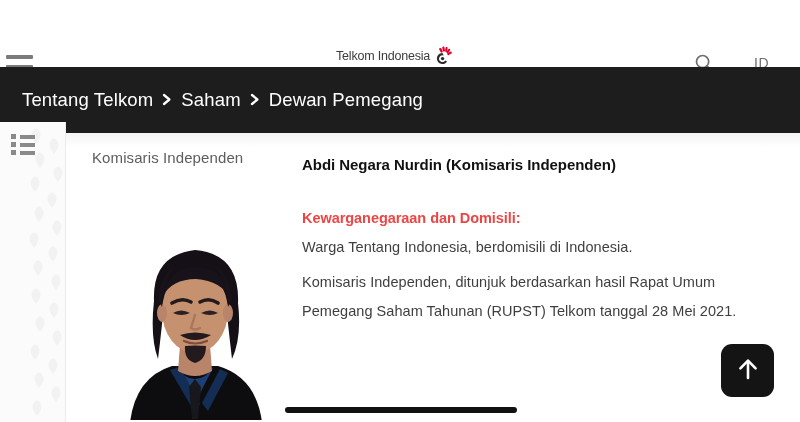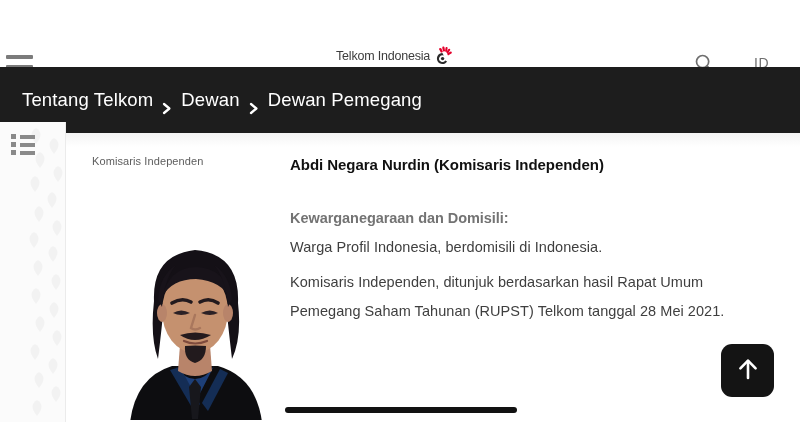--- a/index.html
+++ b/index.html
@@ -55,21 +55,21 @@
   .lang-label { font-size:14px; color:#6f6f6f; letter-spacing:0.5px; }
   .chev { width:11px; height:7px; }
 
   
   .crumbbar {
     position:absolute; left:0; top:67px; width:800px; height:66px;
     background:#1d1d1d;
     display:flex; align-items:center;
   }
   .crumbs {
-    display:flex; align-items:flex-end; gap:9px;
+    display:flex; align-items:flex-start; gap:9px;
     margin-left:22px;
     font-size:18.5px; color:#ffffff; letter-spacing:0.15px;
   }
   .crumb { color:#ffffff; text-decoration:none; white-space:nowrap; cursor:pointer; }
   .crumb-sep {
     display:inline-block; width:10px; height:13px;
     flex:0 0 auto;
   }
 
   
@@ -108,43 +108,43 @@
   
   .profile-col {
     position:relative; width:224px; flex:0 0 224px;
     padding:16px 14px 0 26px;
   }
   .profile-name {
     font-size:19.5px; font-weight:bold; color:#111111;
     letter-spacing:-0.1px; line-height:1.2; white-space:nowrap;
   }
   .profile-role {
-    margin-top:6px;
-    font-size:11px; color:#5d5d5d; letter-spacing:0.1px;
+    margin-top:0;
+    font-size:15px; color:#5d5d5d; letter-spacing:0.1px;
   }
   .portrait-wrap {
     position:absolute; left:44px; top:94px;
     width:170px; height:195px;
     overflow:hidden;
   }
   .portrait { display:block; width:170px; height:195px; }
 
   
   .text-col {
     position:relative; flex:1 1 auto;
     padding:21px 40px 0 0;
     padding-left:0;
   }
-  .tc-inner { width:100%; }
+  .tc-inner { width:100%;margin-left:12px; }
   .tc-title {
     font-size:15px; font-weight:bold; color:#111111;
     letter-spacing:-0.05px; line-height:1.4;
   }
   .tc-head {
-    font-size:14.5px; font-weight:bold; color:#737373;
+    font-size:14.5px; font-weight:bold; color:#ef4444;
     margin-top:35px; letter-spacing:-0.05px;
   }
   .tc-body {
     font-size:14.5px; color:#3f3f3f; line-height:1.95;
     margin-top:7px; letter-spacing:0.05px;
   }
 
   
   .scrolltop {
     position:absolute; right:26px; bottom:25px;
@@ -219,21 +219,21 @@
   </header>
 
   <nav class="crumbbar">
     <div class="crumbs">
       <a class="crumb">Tentang Telkom</a>
       <span class="crumb-sep">
         <svg viewBox="0 0 10 13" width="10" height="13">
           <polyline points="2,2 7.4,6.5 2,11" fill="none" stroke="#ffffff" stroke-width="2.3" stroke-linecap="round" stroke-linejoin="round"></polyline>
         </svg>
       </span>
-      <a class="crumb">Dewan</a>
+      <a class="crumb">Saham</a>
       <span class="crumb-sep">
         <svg viewBox="0 0 10 13" width="10" height="13">
           <polyline points="2,2 7.4,6.5 2,11" fill="none" stroke="#ffffff" stroke-width="2.3" stroke-linecap="round" stroke-linejoin="round"></polyline>
         </svg>
       </span>
       <a class="crumb">Dewan Pemegang</a>
     </div>
   </nav>
 
   <aside class="sidebar">
@@ -327,21 +327,21 @@
           <path d="M75 119 Q85 118 96 119 Q96 133 85 136 Q74 133 75 119z" fill="#221a1d"></path>
         </svg>
       </div>
     </section>
 
     <section class="text-col">
       <div class="tc-inner">
         <div class="tc-title">Abdi Negara Nurdin (Komisaris Independen)</div>
 
         <div class="tc-head">Kewarganegaraan dan Domisili:</div>
-        <div class="tc-body">Warga Profil Indonesia, berdomisili di Indonesia.</div>
+        <div class="tc-body">Warga Tentang Indonesia, berdomisili di Indonesia.</div>
 
         <div class="tc-body">Komisaris Independen, ditunjuk berdasarkan hasil Rapat Umum Pemegang Saham Tahunan (RUPST) Telkom tanggal 28 Mei 2021.</div>
       </div>
     </section>
   </main>
 
   <button class="scrolltop">
     <span>
       <svg viewBox="0 0 22 24">
         <line x1="11" y1="21" x2="11" y2="4" stroke="#ffffff" stroke-width="2.6" stroke-linecap="round"></line>

